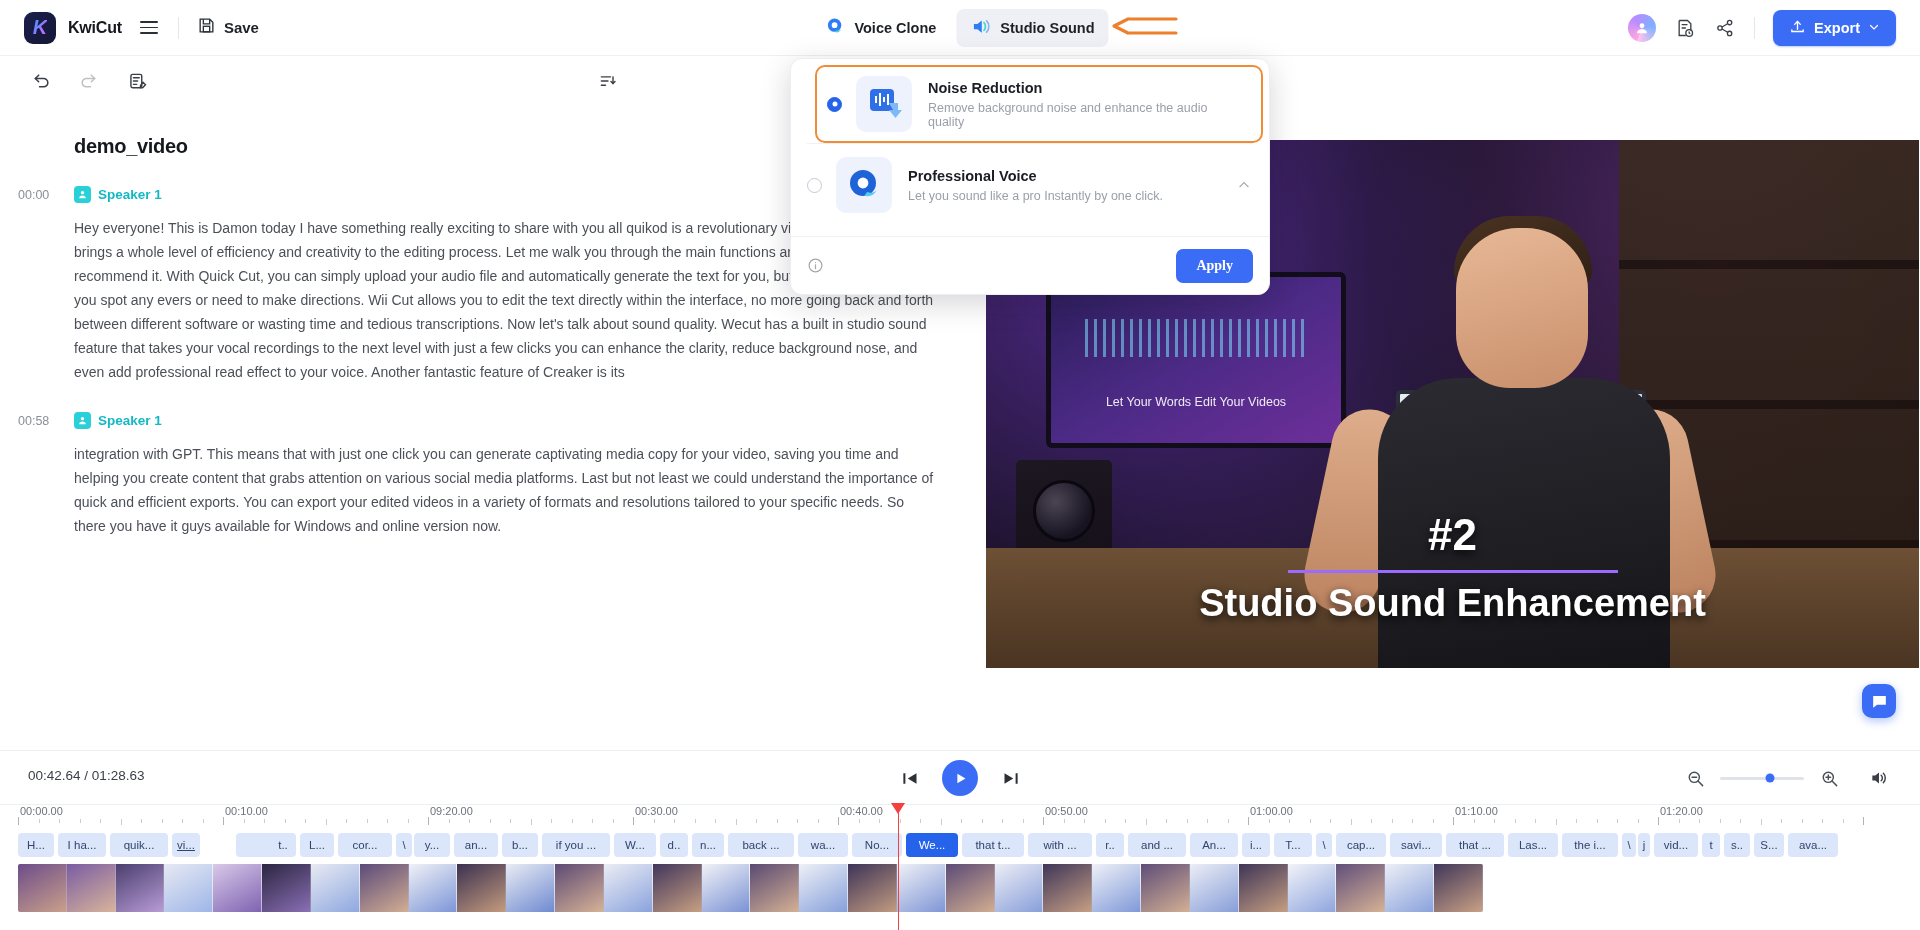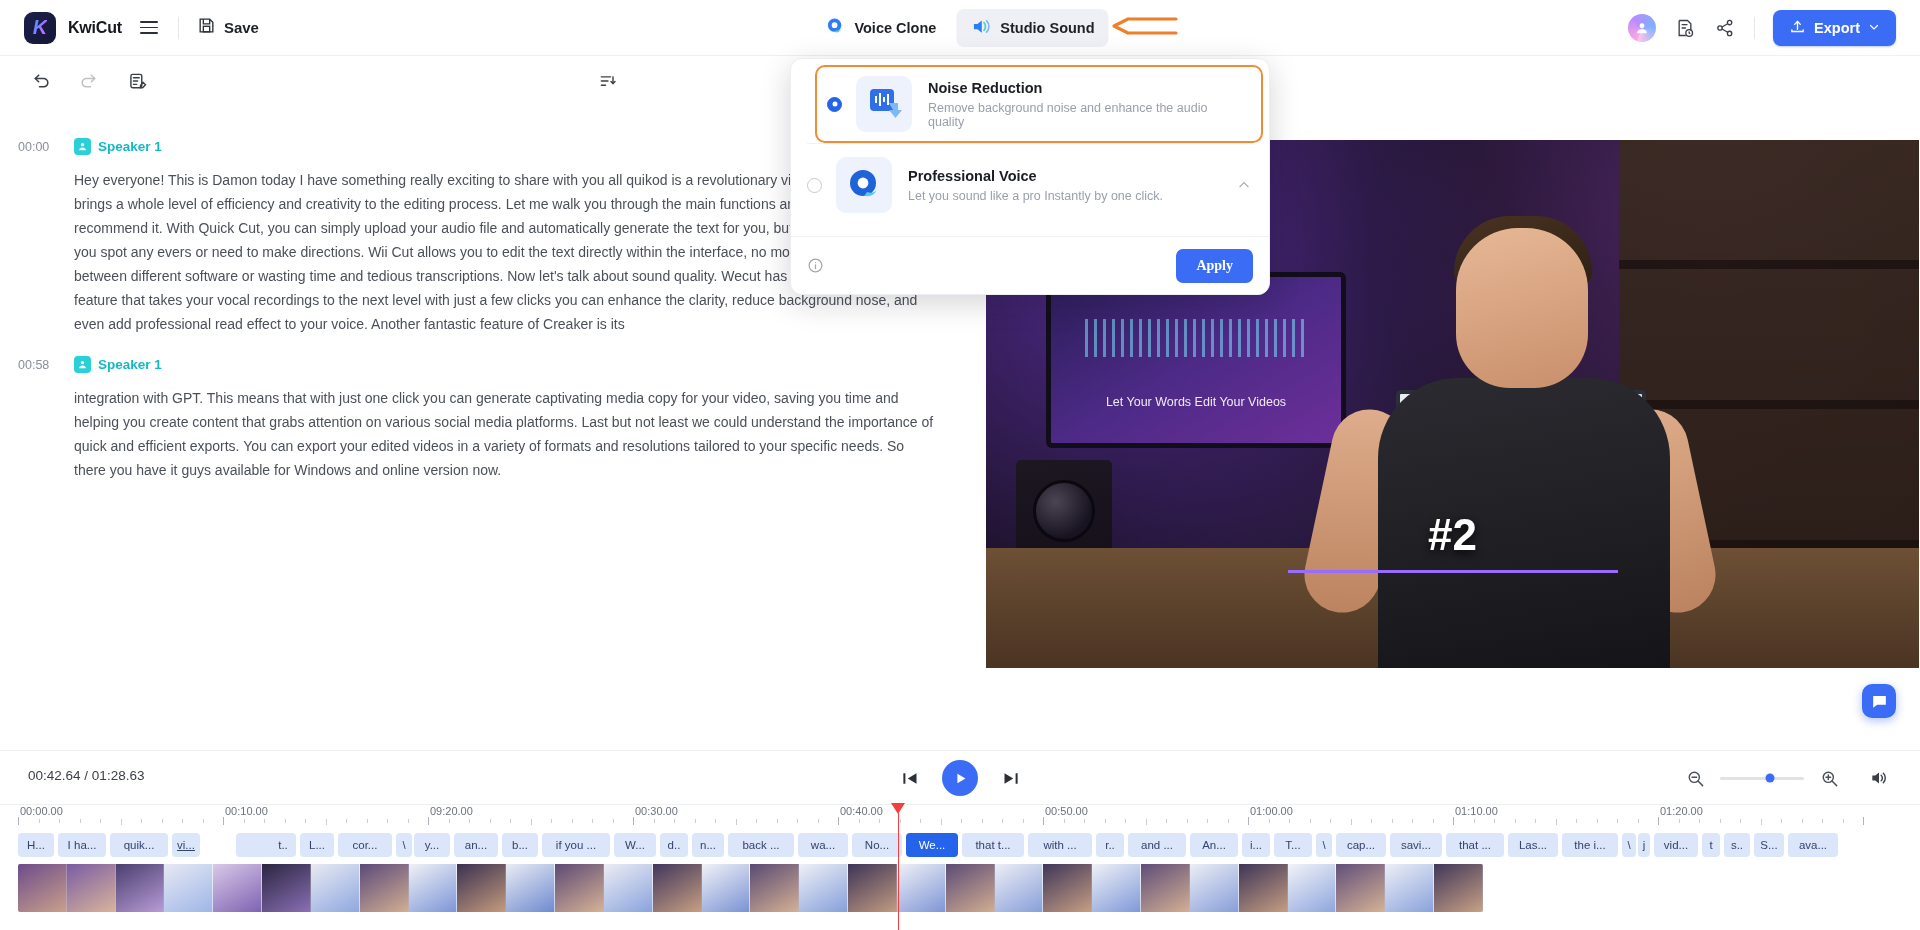--- a/index.html
+++ b/index.html
@@ -305,36 +305,37 @@
     <div class="tool-ic" style="margin-left:auto; margin-right:365px">
       <svg width="20" height="20" viewBox="0 0 24 24" fill="none" stroke="#3b3f47" stroke-width="1.7" stroke-linecap="round">
         <path d="M4 7h11M4 12h8M4 17h5"></path>
           <path d="M18 7v8"></path>
           <path d="M15.6 12.6 18 15l2.4-2.4"></path>
       </svg>
     </div>
   </div>
 
   <div class="transcript">
+    <div class="doc-title">demo_video</div>
 
     <div class="block" style="margin-top:28px">
       <div class="blk-time">00:00</div>
       <div class="spk-row">
         <span class="spk-badge">
           <svg viewBox="0 0 24 24" fill="#fff">
               <circle cx="12" cy="8" r="3.6"></circle>
               <path d="M4.8 20c0-4 3.3-6 7.2-6s7.2 2 7.2 6z"></path>
             </svg>
         </span>
         <span class="spk-name">Speaker 1</span>
       </div>
       <div class="para">Hey everyone! This is Damon today I have something really exciting to share with you all quikod is a revolutionary video editing tool that brings a whole level of efficiency and creativity to the editing process. Let me walk you through the main functions and why I highly recommend it. With Quick Cut, you can simply upload your audio file and automatically generate the text for you, but here is the best part if you spot any evers or need to make directions. Wii Cut allows you to edit the text directly within the interface, no more going back and forth between different software or wasting time and tedious transcriptions. Now let's talk about sound quality. Wecut has a built in studio sound feature that takes your vocal recordings to the next level with just a few clicks you can enhance the clarity, reduce background nose, and even add professional read effect to your voice. Another fantastic feature of Creaker is its</div>
     </div>
 
-    <div class="block" style="margin-top:20px">
+    <div class="block" style="margin-top:28px">
       <div class="blk-time">00:58</div>
       <div class="spk-row">
         <span class="spk-badge">
           <svg viewBox="0 0 24 24" fill="#fff">
               <circle cx="12" cy="8" r="3.6"></circle>
               <path d="M4.8 20c0-4 3.3-6 7.2-6s7.2 2 7.2 6z"></path>
             </svg>
         </span>
         <span class="spk-name">Speaker 1</span>
       </div>
@@ -364,20 +365,21 @@
         <div class="speaker-cone" style="top:100px"></div>
       </div>
       <div class="desk"></div>
       <div class="arm l"></div>
       <div class="arm r"></div>
       <div class="person-body"></div>
       <div class="person-hair"></div>
       <div class="person-head"></div>
       <div class="cap-title">#2</div>
       <div class="cap-rule"></div>
+      <div class="cap-sub">Studio Sound Enhancement</div>
     </div>
     <div class="chat-bubble">
       <svg width="19" height="19" viewBox="0 0 24 24" fill="#fff">
           <path d="M4 5h16v11H9l-5 4z"></path>
         </svg>
     </div>
   </div>
 
   <div class="playbar">
     <div class="time-readout">

